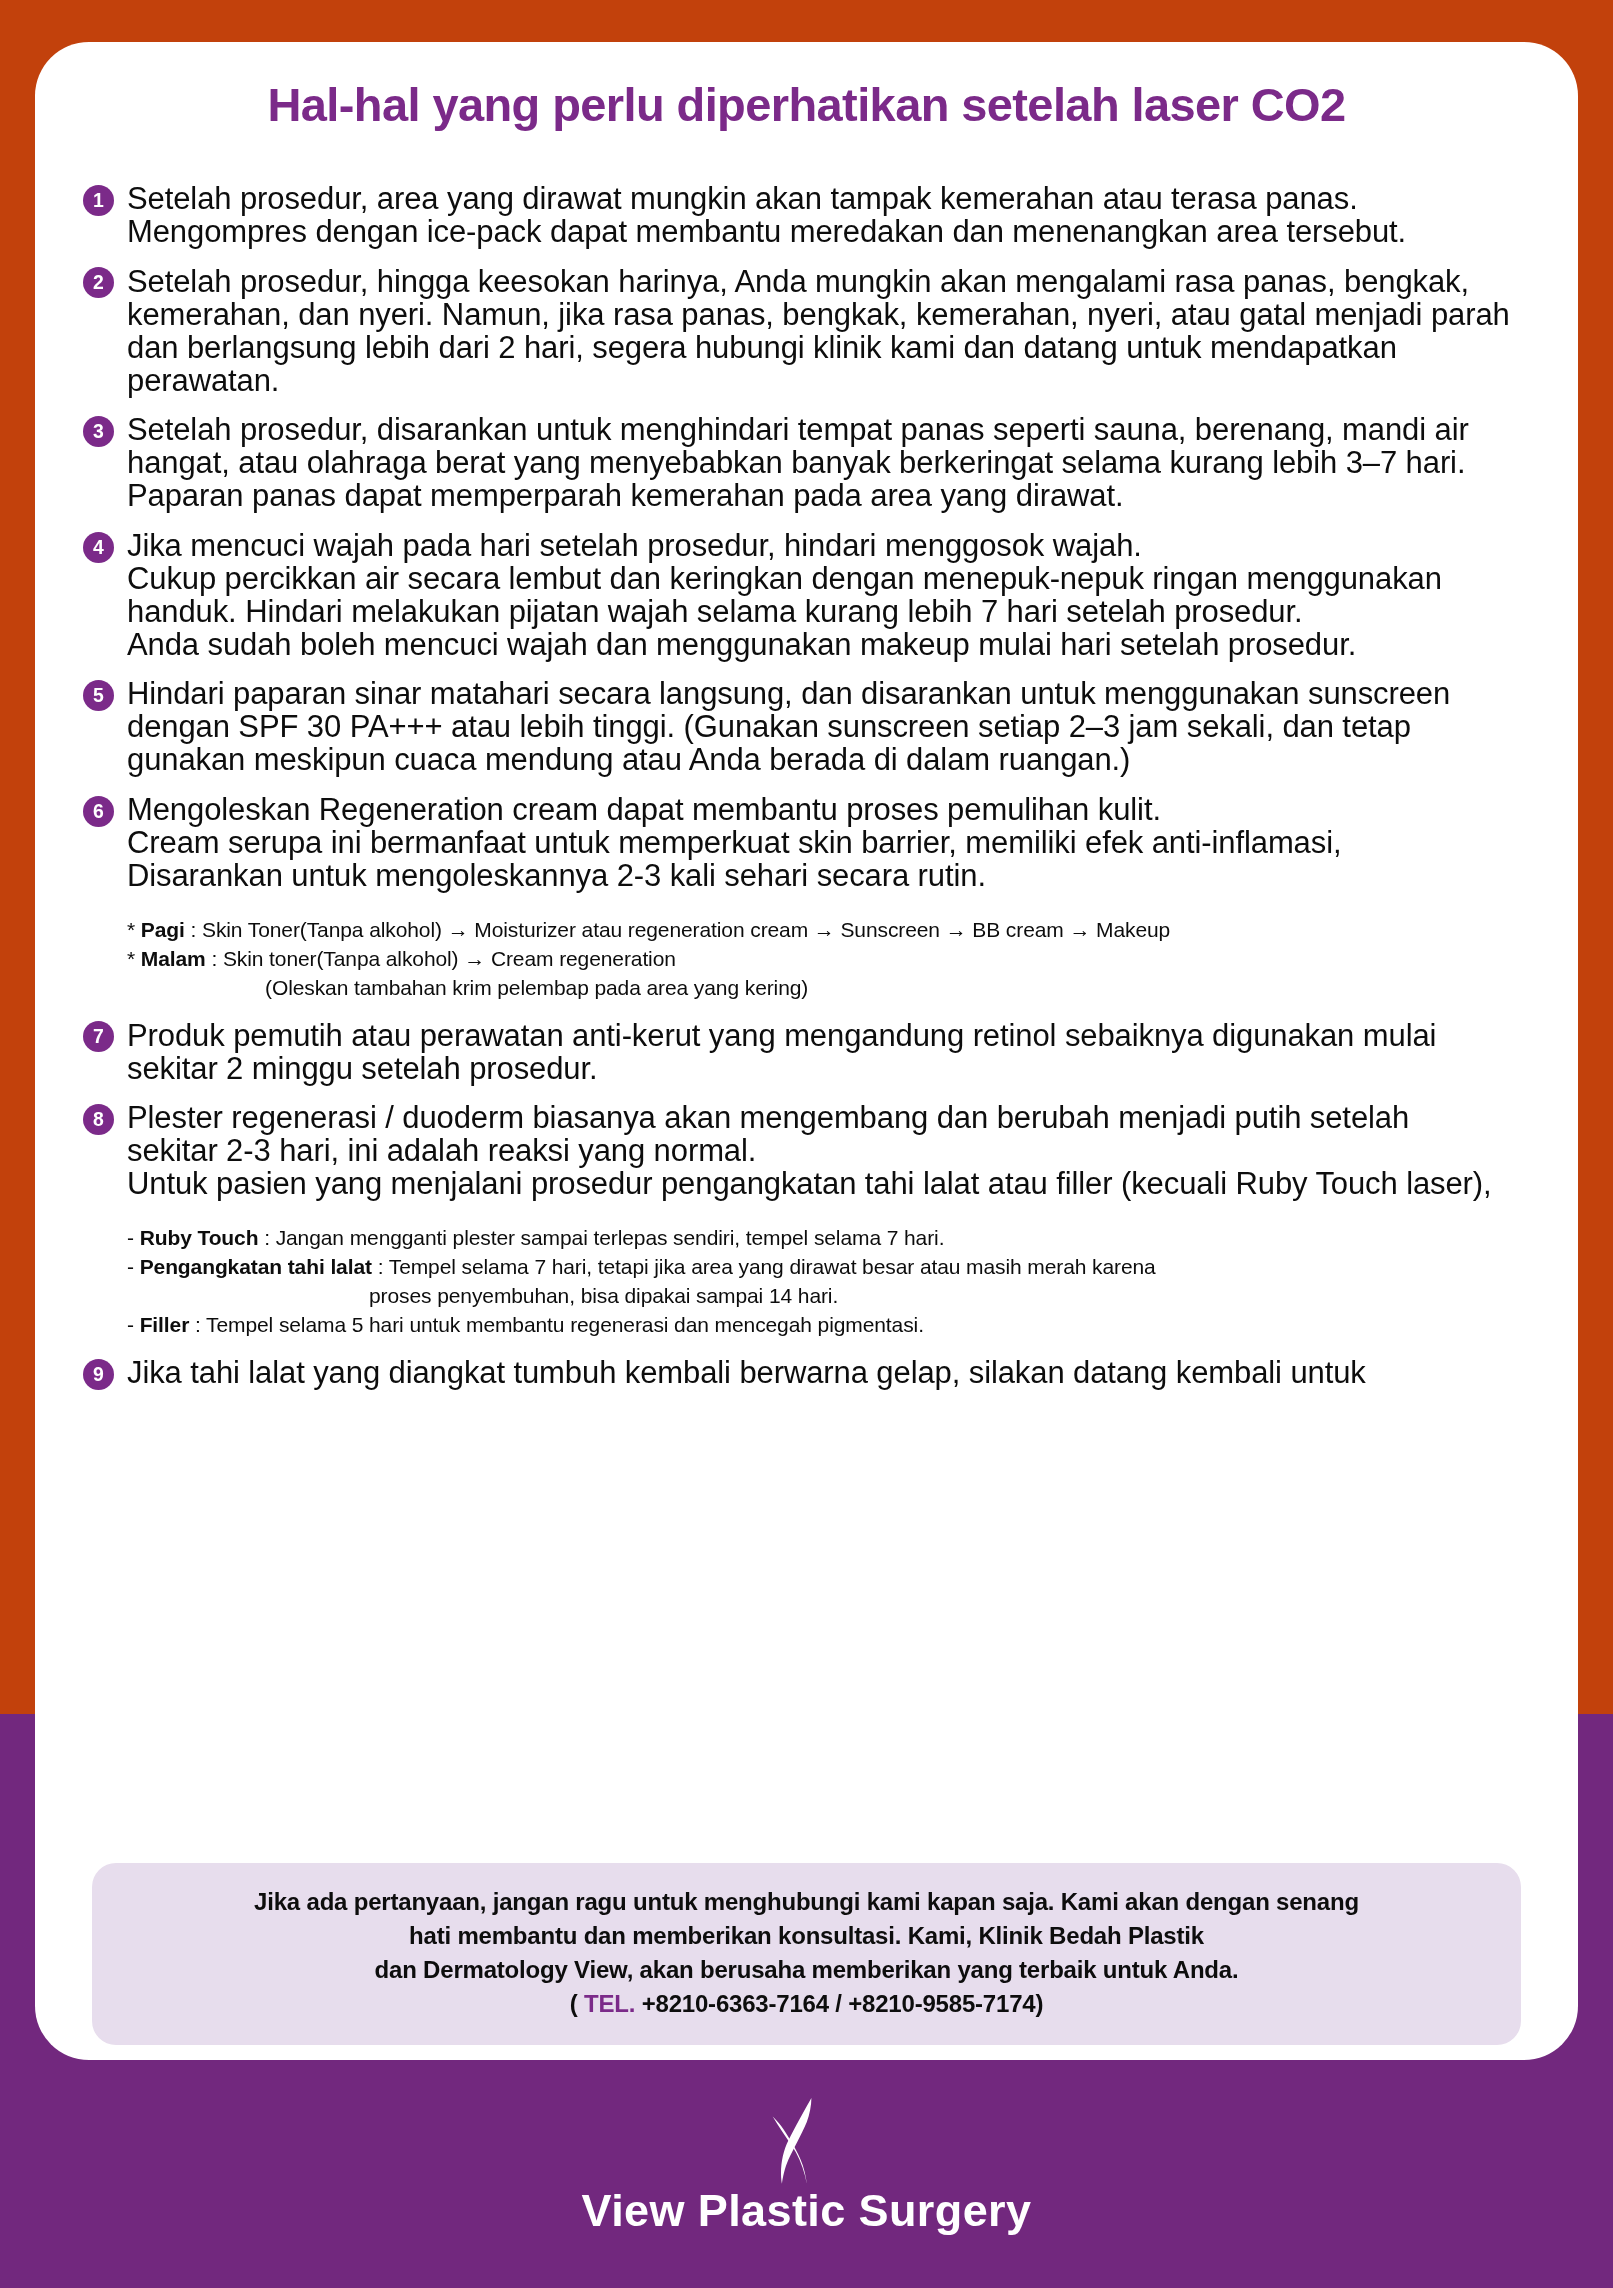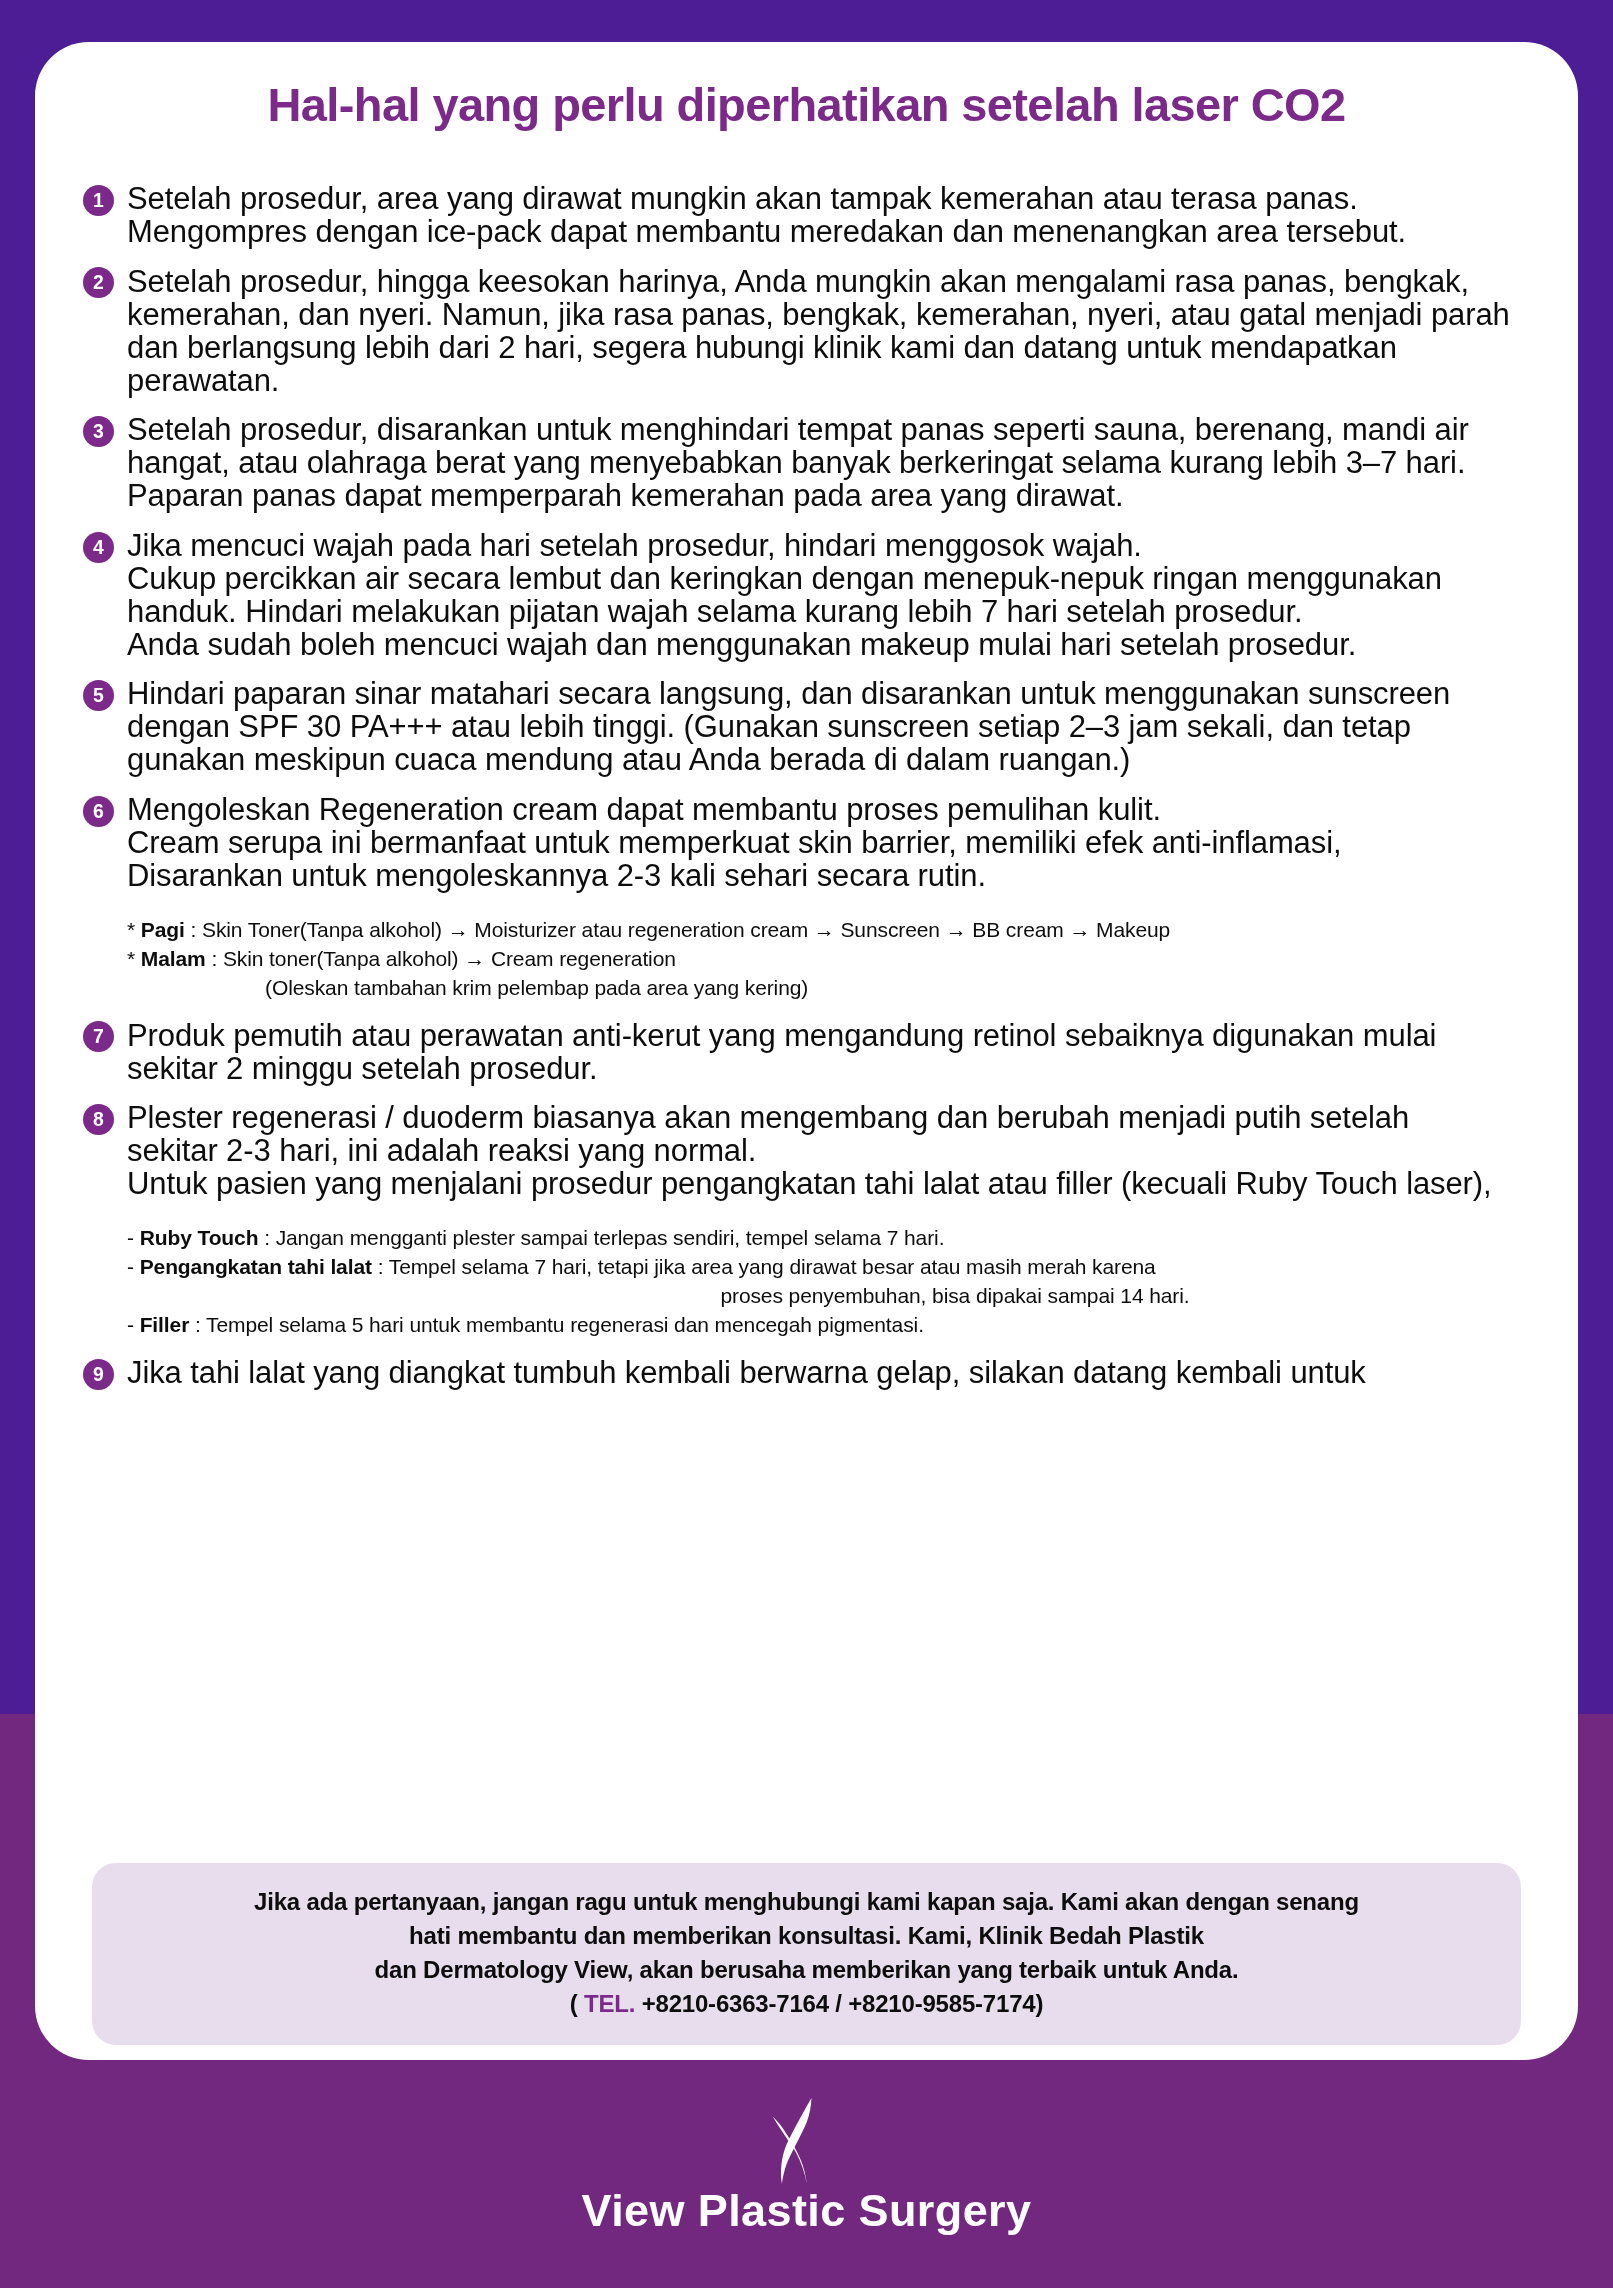--- a/index.html
+++ b/index.html
@@ -11,21 +11,21 @@
     height: 2289px;
     background: #72287E;
     font-family: "Liberation Sans", sans-serif;
     overflow: hidden;
   }
 
   .poster {
     position: relative;
     width: 1613px;
     height: 1714px;
-    background: #4c1d95;
+    background: #c2410c;
     box-sizing: border-box;
   }
 
   .card {
     position: absolute;
     left: 35px;
     top: 42px;
     width: 1543px;
     height: 2018px;
     background: #ffffff;
@@ -100,21 +100,21 @@
     color: #0d0d0d;
     white-space: nowrap;
     letter-spacing: -0.1px;
   }
 
   .subline b {
     font-weight: bold;
   }
 
   .indent-1 { padding-left: 138px; }
-  .indent-2 { padding-left: 242px; text-align: center; }
+  .indent-2 { padding-left: 242px; }
 
   .contact {
     position: absolute;
     left: 57px;
     right: 57px;
     top: 1790px;
     background: #E7DDED;
     border-radius: 24px;
     padding: 22px 18.5px 24px 18.5px;
     box-sizing: border-box;

